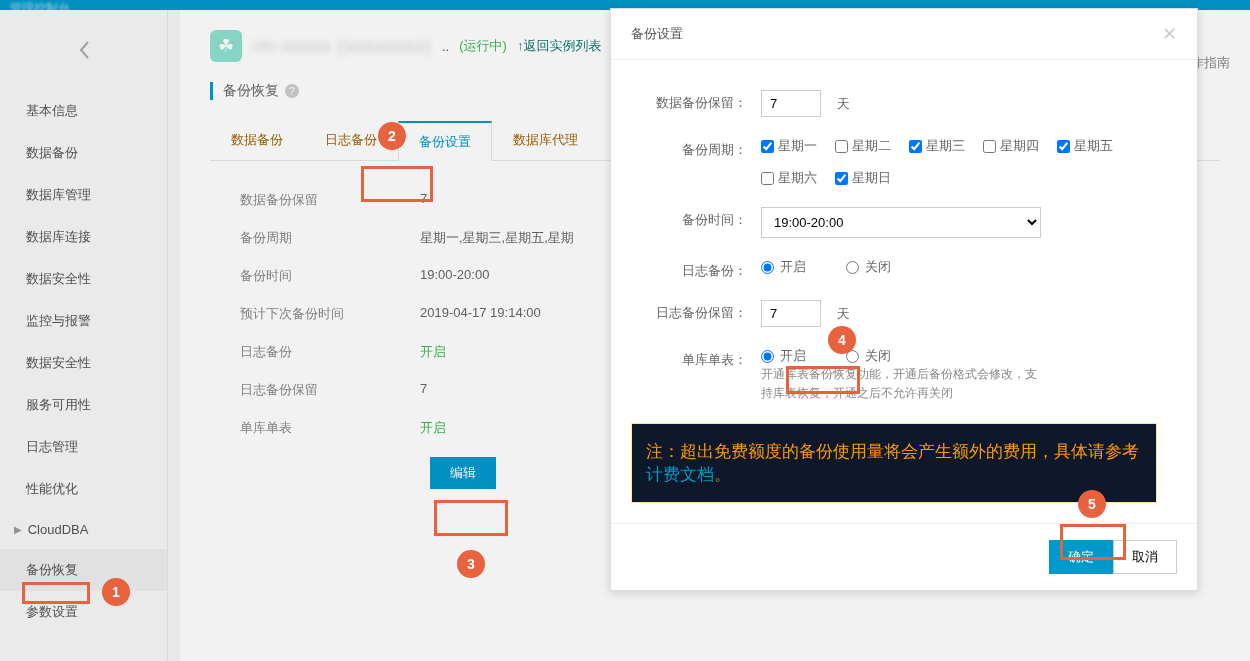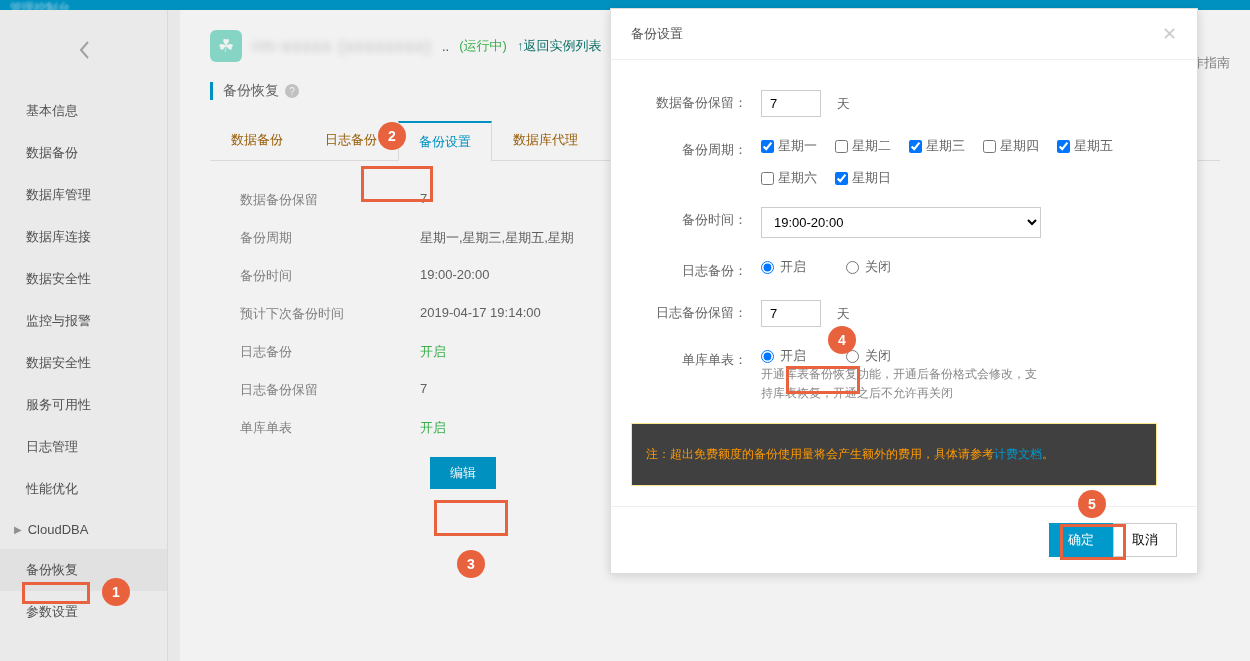--- a/index.html
+++ b/index.html
@@ -46,21 +46,21 @@
     .form-control { flex: 1; }
     .text-input { width: 60px; padding: 5px 8px; border: 1px solid #ccc; font-size: 13px; }
     .unit { margin-left: 12px; color: #666; }
     .checkbox-group { display: flex; flex-wrap: wrap; gap: 14px 18px; }
     .checkbox-item { display: flex; align-items: center; gap: 4px; color: #666; }
     .checkbox-item input { width: 13px; height: 13px; }
     .select-control { width: 280px; padding: 6px 8px; border: 1px solid #ccc; font-size: 13px; background: #fff; }
     .radio-group { display: flex; gap: 40px; align-items: center; }
     .radio-item { display: flex; align-items: center; gap: 6px; color: #666; }
     .hint-text { font-size: 12px; color: #888; margin-top: 0; line-height: 1.6; max-width: 280px; }
-    .notice-box { background: #404040; border: 1px solid #ffe58f; padding: 22px 14px; font-size: 12px; color: #666; margin-top: 10px; }
+    .notice-box { background: #0f172a; border: 1px solid #ffe58f; padding: 16px 14px; font-size: 17px; color: #666; margin-top: 10px; }
     .notice-box .orange { color: #f90; }
     .notice-box .link { color: #09c; }
     .modal-footer { padding: 16px 20px; display: flex; justify-content: flex-end; border-top: 1px solid #eee; }
     .btn { padding: 7px 18px; font-size: 13px; cursor: pointer; border: 1px solid #ccc; background: #fff; }
     .btn-primary { background: #09c; color: #fff; border-color: #09c; }
     
     .badge { position: absolute; width: 28px; height: 28px; border-radius: 50%; background: #e8623e; color: #fff; display: flex; align-items: center; justify-content: center; font-weight: bold; font-size: 14px; z-index: 100; }
     .red-box { position: absolute; border: 3px solid #e8623e; z-index: 99; pointer-events: none; }
   </style>
 </head>

